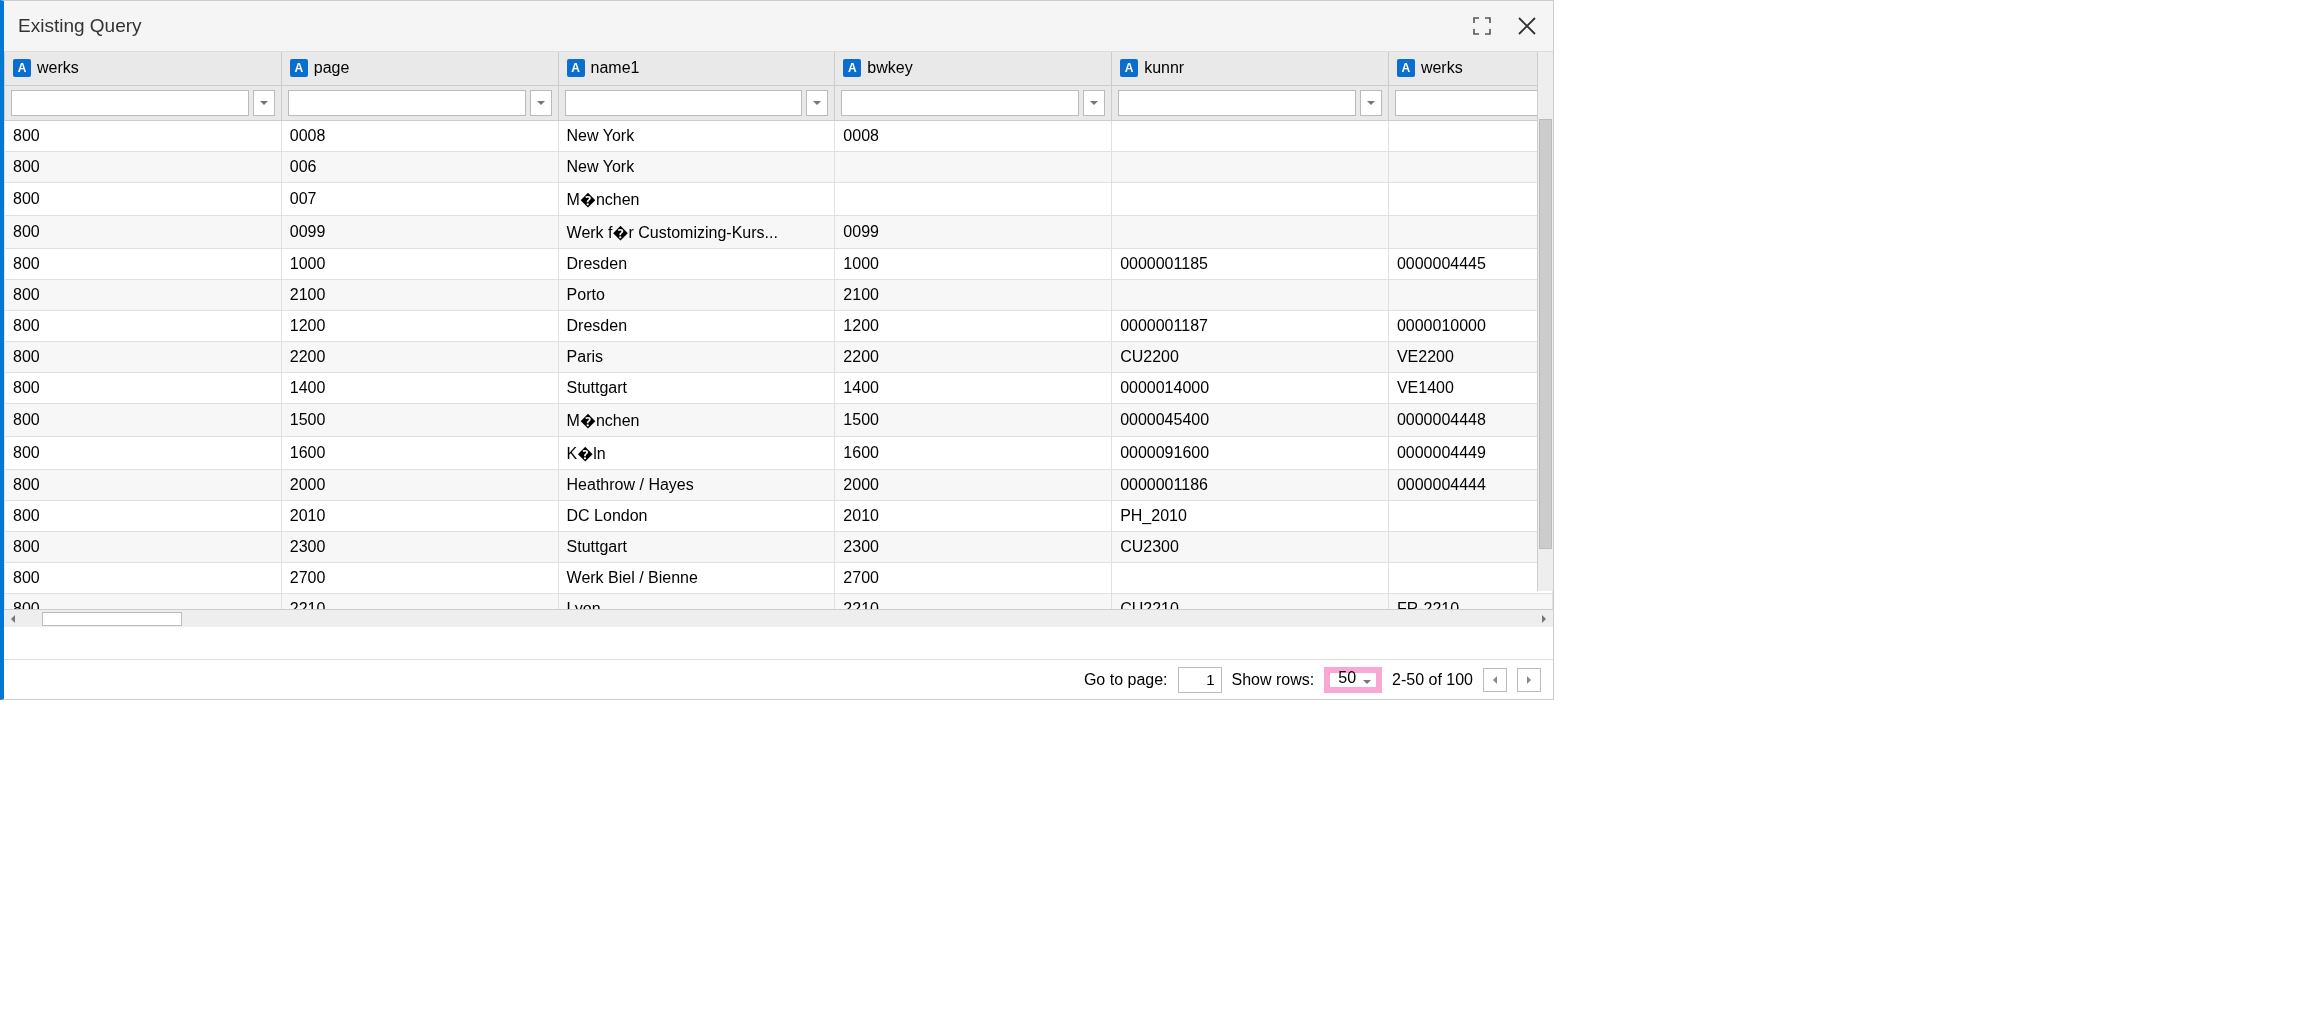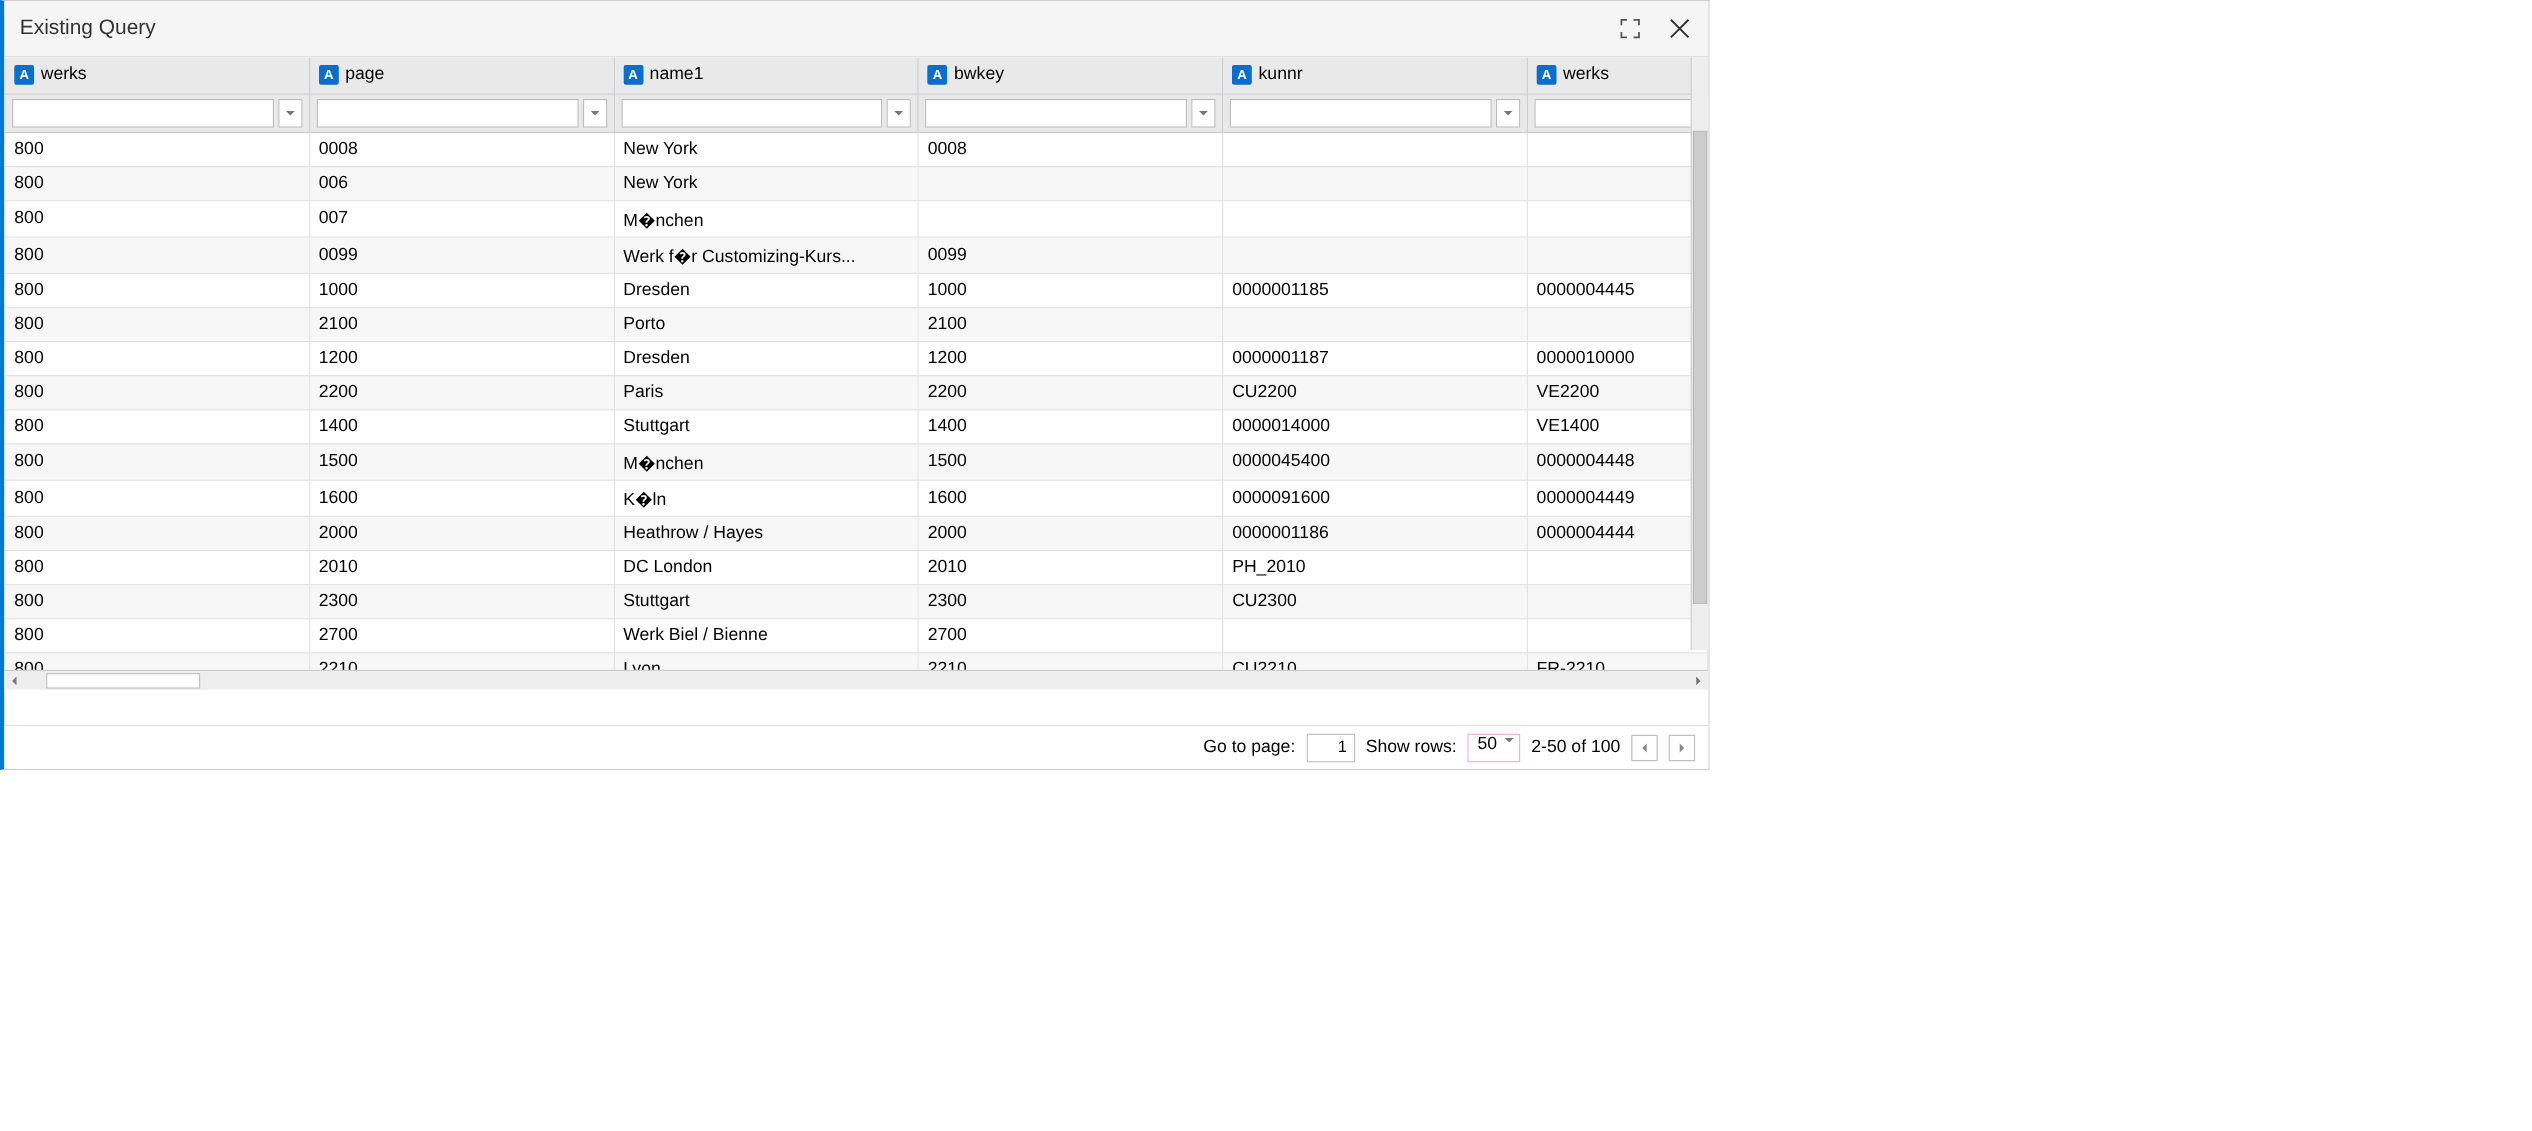--- a/index.html
+++ b/index.html
@@ -179,22 +179,22 @@
 .pager input.goto {
   width: 44px;
   height: 26px;
   text-align: right;
   border: 1px solid #bbb;
   padding: 2px 6px;
   font-size: 15px;
 }
 .pager .rows-select {
   display: inline-flex;
-  align-items: flex-start;
-  border: 1px solid #f9a8d4;
+  align-items: flex-end;
+  border: 6px solid #f9a8d4;
   height: 26px;
   padding: 0 4px 0 8px;
   gap: 6px;
   background: #fff;
 }
 .pager .nav-btn {
   width: 24px;
   height: 24px;
   border: 1px solid #bbb;
   background: #fff;

